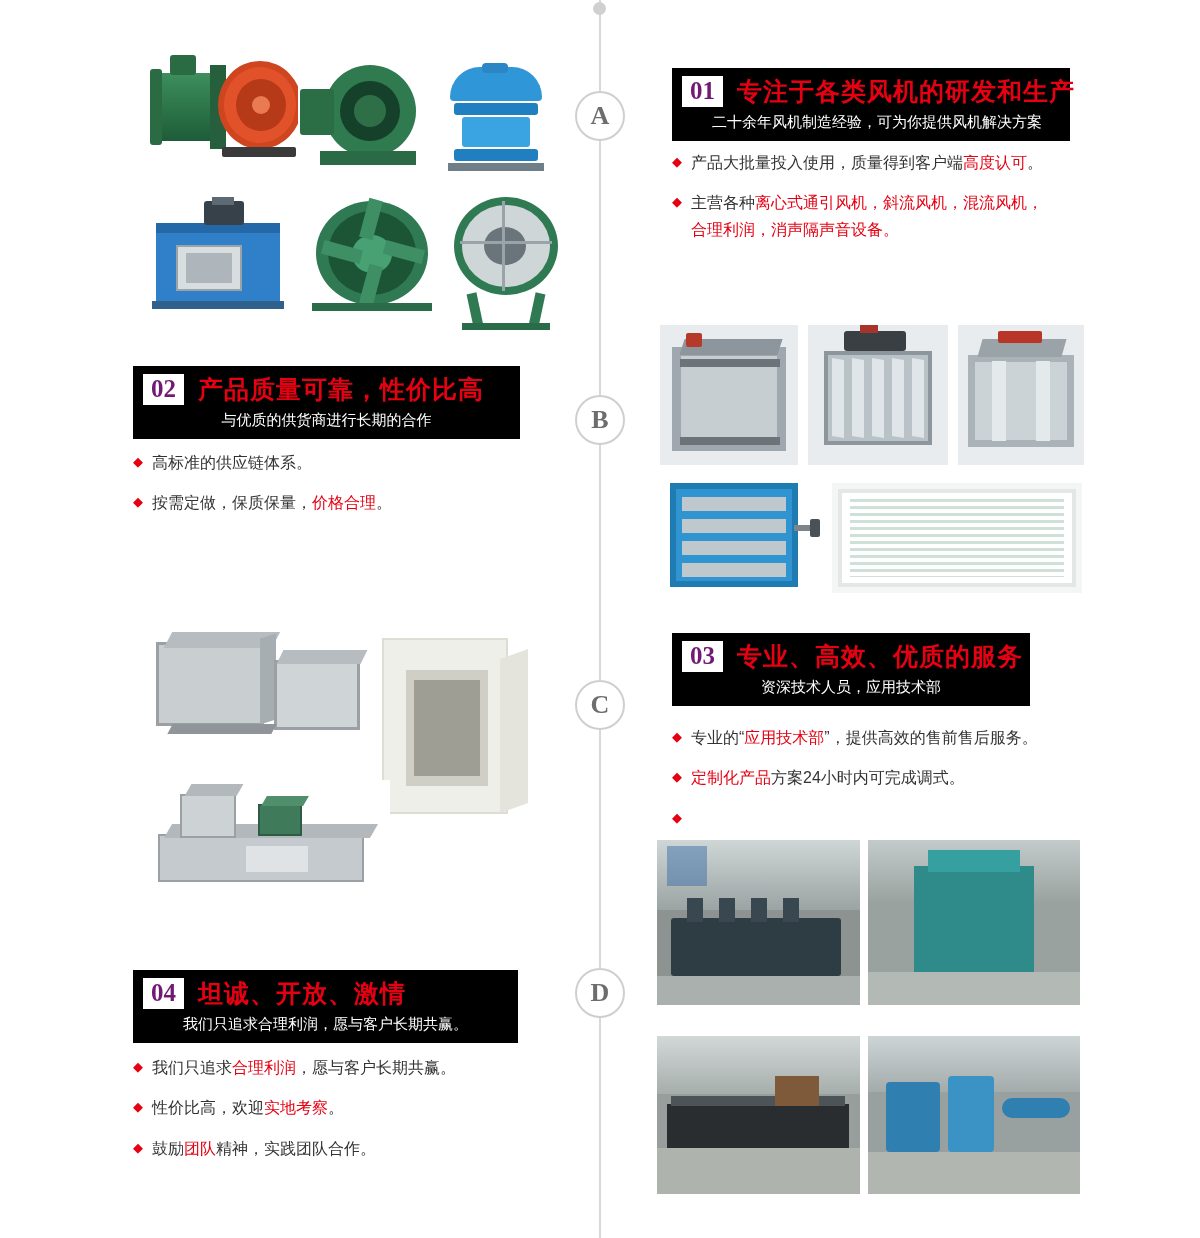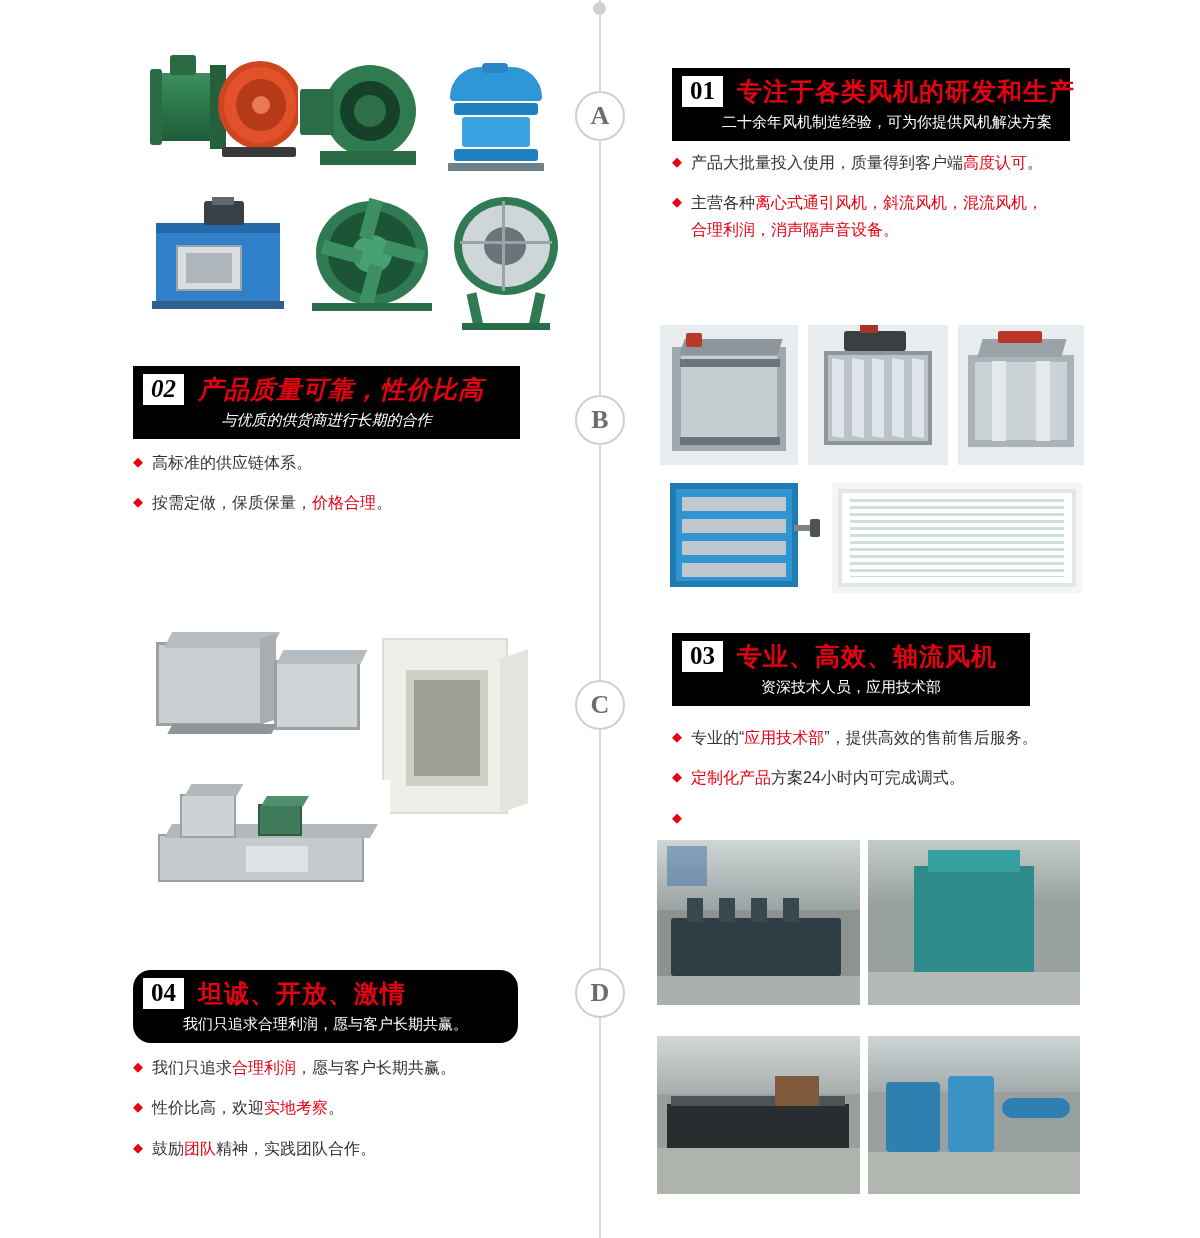--- a/index.html
+++ b/index.html
@@ -61,21 +61,21 @@
     color: #ffffff;
     padding: 0;
   }
   .headline-row1 {
     display: flex;
     align-items: center;
     padding: 7px 14px 3px 10px;
   }
   .num-box {
     background: #ffffff;
-    color: #000000;
+    color: #701a75;
     font-size: 25px;
     font-weight: bold;
     font-family: "Liberation Serif", serif;
     padding: 1px 8px 2px 8px;
     line-height: 1.1;
     margin-right: 14px;
   }
   .headline-title {
     color: #e60012;
     font-size: 25px;
@@ -83,21 +83,21 @@
     letter-spacing: 1px;
     white-space: nowrap;
   }
   .headline-sub {
     color: #ffffff;
     font-size: 15px;
     padding: 2px 14px 9px 14px;
     text-align: center;
     white-space: nowrap;
   }
-  .headline-sub.right-al { text-align: right; padding-right: 18px; }
+  .headline-sub.right-al { text-align: right; padding-right: 28px; }
   .headline-sub.center-al { text-align: center; }
 
   
   .bullets {
     position: absolute;
   }
   .bullet {
     display: flex;
     align-items: flex-start;
     margin-bottom: 14px;
@@ -213,21 +213,21 @@
     <div class="ring" style="left:14px;top:4px;width:104px;height:98px;background:#cfd6d8;border:8px solid #2f7a52;box-sizing:border-box;"></div>
     <div class="ring" style="left:44px;top:34px;width:42px;height:38px;background:#6a757b;"></div>
     <div style="position:absolute;left:20px;top:48px;width:92px;height:3px;background:#9aa3a8;"></div>
     <div style="position:absolute;left:62px;top:8px;width:3px;height:90px;background:#9aa3a8;"></div>
     <div style="position:absolute;left:30px;top:100px;width:10px;height:34px;background:#2f7a52;transform:rotate(-12deg);"></div>
     <div style="position:absolute;left:92px;top:100px;width:10px;height:34px;background:#2f7a52;transform:rotate(12deg);"></div>
     <div style="position:absolute;left:22px;top:130px;width:88px;height:7px;background:#2a6b49;"></div>
   </div>
 </div>
 
-<div class="headline" style="left:133px; top:366px; width:387px;font-style:italic;">
+<div class="headline" style="left:133px; top:366px; width:387px;">
   <div class="headline-row1">
     <span class="num-box">02</span>
     <span class="headline-title">产品质量可靠，性价比高</span>
   </div>
   <div class="headline-sub center-al">与优质的供货商进行长期的合作</div>
 </div>
 
 <div class="bullets" style="left:133px; top:450px; width:400px;">
   <div class="bullet">
     <span class="bullet-dot">◆</span>
@@ -283,21 +283,21 @@
   <div class="ph" style="left:172px; top:158px; width:250px; height:110px; background:#f4f6f6;">
     <div style="position:absolute;left:6px;top:6px;width:238px;height:98px;background:#ffffff;border:4px solid #e3e7e8;box-sizing:border-box;"></div>
     <div style="position:absolute;left:18px;top:16px;width:214px;height:78px;background:
       repeating-linear-gradient(180deg,#cfe0d8 0px,#cfe0d8 3px,#ffffff 3px,#ffffff 7px);"></div>
   </div>
 </div>
 
 <div class="headline" style="left:672px; top:633px; width:358px;">
   <div class="headline-row1">
     <span class="num-box">03</span>
-    <span class="headline-title">专业、高效、轴流风机</span>
+    <span class="headline-title">专业、高效、优质的服务</span>
   </div>
   <div class="headline-sub center-al">资深技术人员，应用技术部</div>
 </div>
 
 <div class="bullets" style="left:672px; top:725px; width:420px;">
   <div class="bullet">
     <span class="bullet-dot">◆</span>
     <span class="bullet-text">
       <span>专业的“</span><span class="hl">应用技术部</span><span>”，提供高效的售前售后服务。</span>
     </span>
@@ -335,21 +335,21 @@
     <div style="position:absolute;left:8px;top:54px;width:206px;height:48px;background:#c4cacd;border:2px solid #9aa0a4;box-sizing:border-box;"></div>
     <div style="position:absolute;left:18px;top:44px;width:206px;height:14px;background:#b2b8bc;transform:skewX(-30deg);"></div>
     <div style="position:absolute;left:30px;top:14px;width:56px;height:44px;background:#cdd2d5;border:2px solid #9aa0a4;box-sizing:border-box;"></div>
     <div style="position:absolute;left:38px;top:4px;width:52px;height:12px;background:#b2b8bc;transform:skewX(-30deg);"></div>
     <div style="position:absolute;left:108px;top:24px;width:44px;height:32px;background:#3f7b5b;border:2px solid #2e5b44;box-sizing:border-box;"></div>
     <div style="position:absolute;left:114px;top:16px;width:42px;height:10px;background:#4f8f6c;transform:skewX(-30deg);"></div>
     <div style="position:absolute;left:96px;top:66px;width:62px;height:26px;background:#dfe3e6;"></div>
   </div>
 </div>
 
-<div class="headline" style="left:133px; top:970px; width:385px;border-radius:18px;">
+<div class="headline" style="left:133px; top:970px; width:385px;">
   <div class="headline-row1">
     <span class="num-box">04</span>
     <span class="headline-title">坦诚、开放、激情</span>
   </div>
   <div class="headline-sub center-al">我们只追求合理利润，愿与客户长期共赢。</div>
 </div>
 
 <div class="bullets" style="left:133px; top:1055px; width:400px;">
   <div class="bullet">
     <span class="bullet-dot">◆</span>

